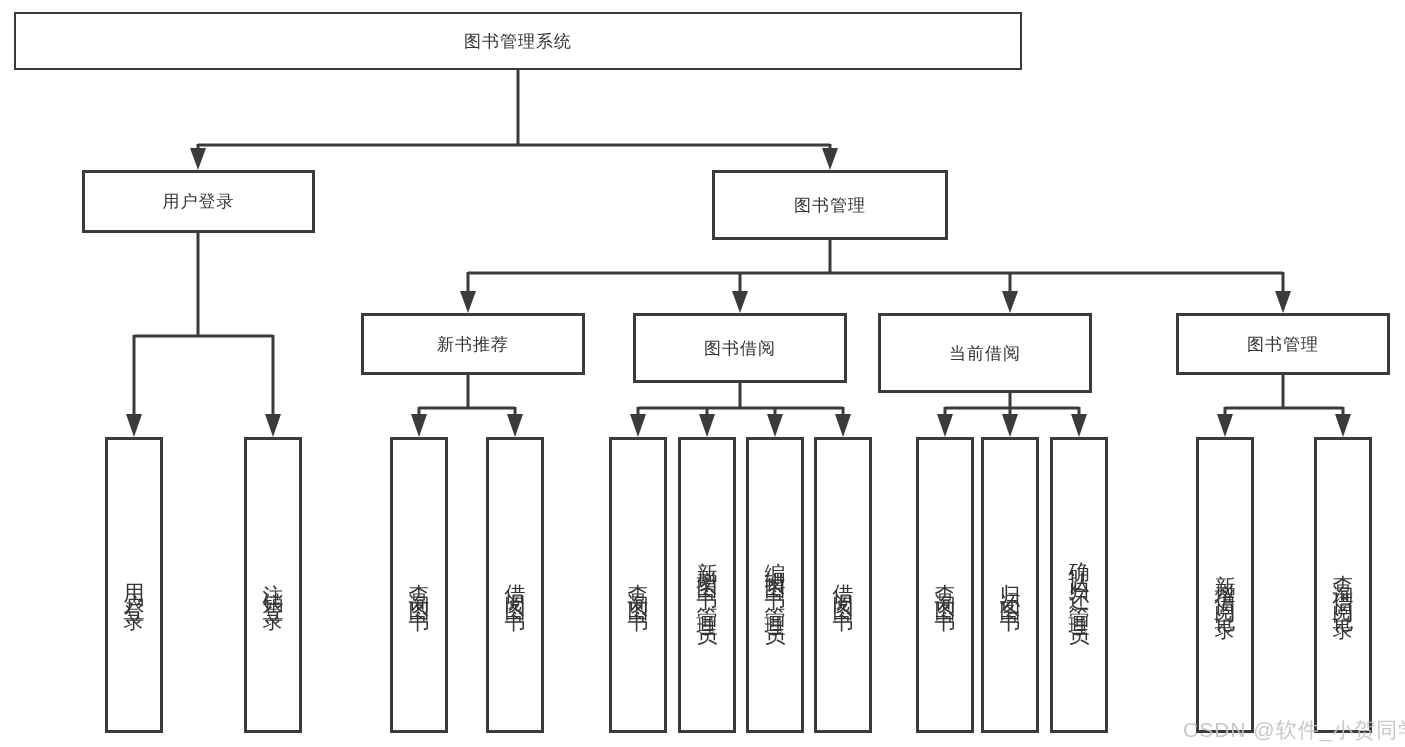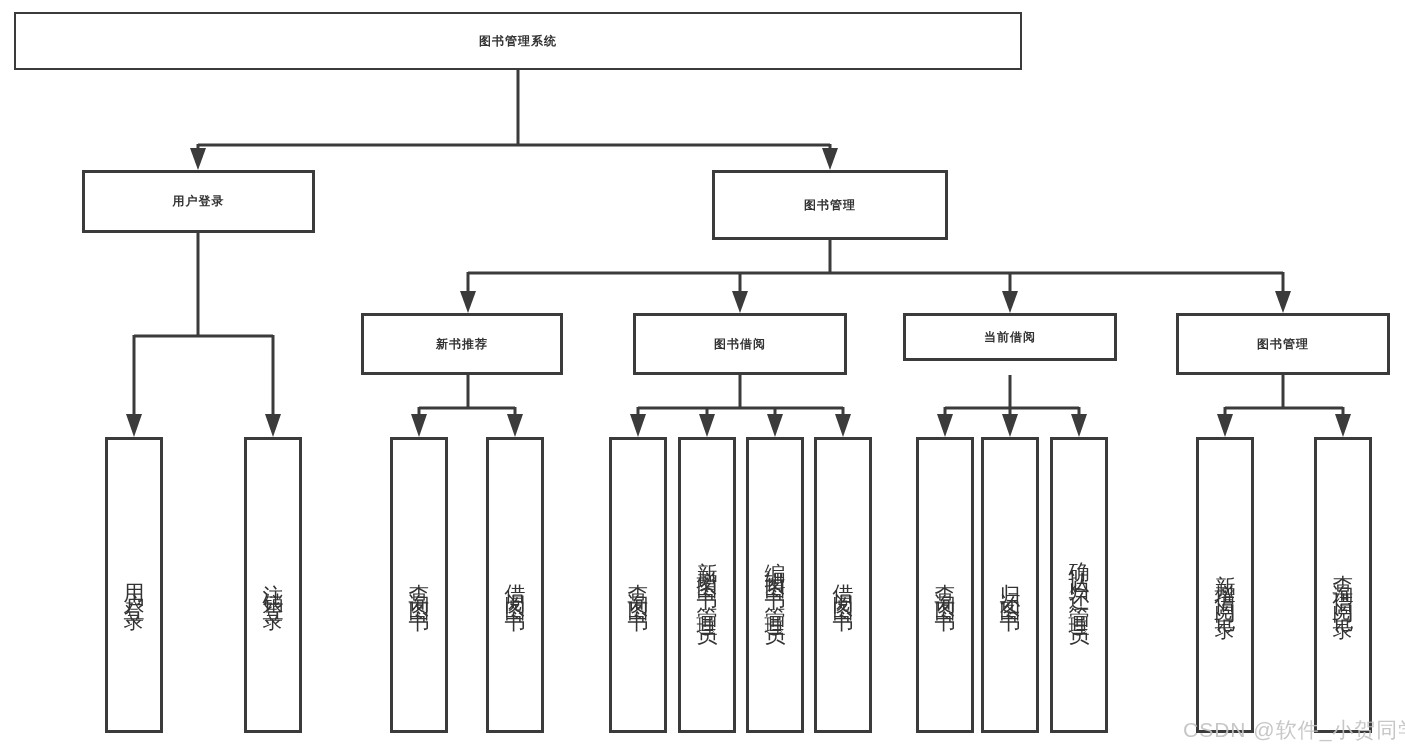--- a/index.html
+++ b/index.html
@@ -10,21 +10,21 @@
     font-family:"Liberation Sans", sans-serif;
     overflow:hidden;
   }
   .wires{position:absolute;left:0;top:0;width:1405px;height:747px;}
   .hbox{
     position:absolute;
     box-sizing:border-box;
     border:3px solid #3b3b3b;
     background:#ffffff;
     display:flex;align-items:center;justify-content:center;
-    font-size:12px;color:#333333;letter-spacing:1px;font-weight:bold;
+    font-size:17px;color:#333333;letter-spacing:1px;
   }
   .hbox.root{border-width:2px;}
   .vbox{
     position:absolute;
     box-sizing:border-box;
     width:58px;height:296px;top:437px;
     border:3px solid #3b3b3b;
     background:#ffffff;
     display:flex;align-items:center;justify-content:center;
   }
@@ -108,23 +108,23 @@
     <path d="M1343 407 V416"></path>
     <polygon stroke="none" points="1217,414 1233,414 1225,437"></polygon>
     <polygon stroke="none" points="1335,414 1351,414 1343,437"></polygon>
   </svg>
 
   <div class="hbox root" style="left:14px;top:12px;width:1008px;height:58px">图书管理系统</div>
 
   <div class="hbox" style="left:82px;top:170px;width:233px;height:63px">用户登录</div>
   <div class="hbox" style="left:712px;top:170px;width:236px;height:70px">图书管理</div>
 
-  <div class="hbox" style="left:361px;top:313px;width:202px;height:62px">新书推荐</div>
-  <div class="hbox" style="left:633px;top:313px;width:214px;height:62px">图书借阅</div>
-  <div class="hbox" style="left:903px;top:313px;width:214px;height:48px">当前借阅</div>
+  <div class="hbox" style="left:361px;top:313px;width:224px;height:62px">新书推荐</div>
+  <div class="hbox" style="left:633px;top:313px;width:214px;height:70px">图书借阅</div>
+  <div class="hbox" style="left:878px;top:313px;width:214px;height:80px">当前借阅</div>
   <div class="hbox" style="left:1176px;top:313px;width:214px;height:62px">图书管理</div>
 
   <div class="vbox" style="left:105px">
     <span class="vtext">用户登录</span>
   </div>
   <div class="vbox" style="left:244px">
     <span class="vtext">注销登录</span>
   </div>
 
   <div class="vbox" style="left:390px">

